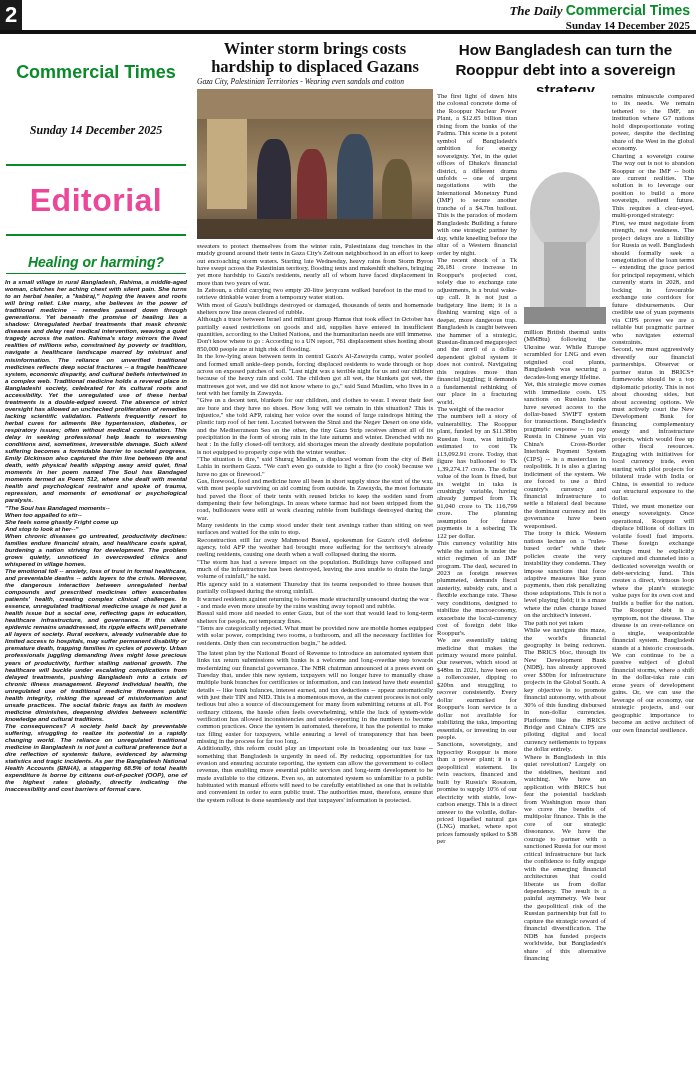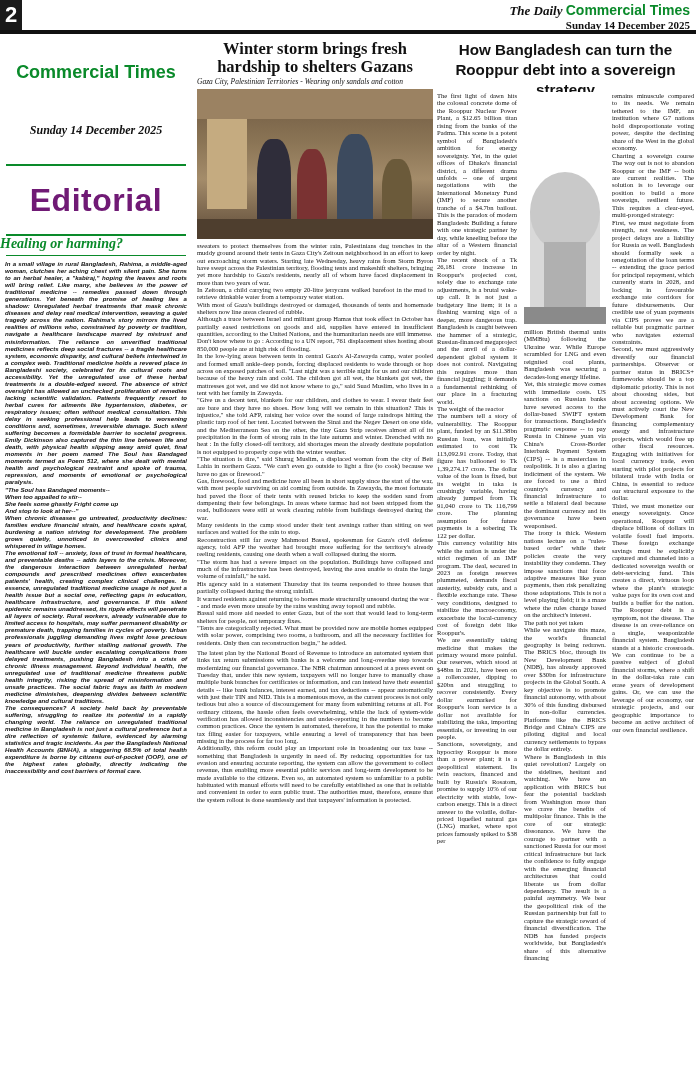--- a/index.html
+++ b/index.html
@@ -13,22 +13,22 @@
   .masthead-right { position: absolute; right: 6px; top: 2px; text-align: right; font-family: "Liberation Serif", serif; margin-left: 32px; }
   .masthead-right .brand { font-size: 13px; font-style: italic; font-weight: bold; }
   .masthead-right .brand .b2 { color: #0a8a2a; font-family: "Liberation Sans", sans-serif; font-style: normal; font-size: 14px; }
   .masthead-right .date { font-size: 11px; font-weight: bold; }
 
   
   .left-col { position: absolute; left: 0; top: 40px; width: 192px; bottom: 0; background: #fff; }
   .left-logo { margin-top: 22px; text-align: center; font-family: "Liberation Sans", sans-serif; font-weight: bold; font-size: 18px; color: #0a8a2a; }
   .left-date { margin-top: 40px; text-align: center; font-family: "Liberation Serif", serif; font-size: 12px; font-weight: bold; font-style: italic; }
   .editorial-box { margin: 26px 6px 0; height: 72px; border-top: 2px solid #0a8a2a; border-bottom: 2px solid #0a8a2a; display: flex; align-items: center; justify-content: center; }
-  .editorial-title { font-family: "Liberation Sans", sans-serif; font-weight: bold; font-size: 32px; color: #701a75; letter-spacing: 0.5px; }
-  .left-head { text-align: left; font-family: Liberation Serif, serif; font-weight: bold; font-style: italic; font-size: 14px; color: #0a8a2a; }
+  .editorial-title { font-family: "Liberation Sans", sans-serif; font-weight: bold; font-size: 32px; color: #ec4899; letter-spacing: 0.5px; }
+  .left-head { margin-top: 18px; text-align: center; font-family: Liberation Sans, sans-serif; font-weight: bold; font-style: italic; font-size: 14px; color: #0a8a2a; }
   .left-rule { margin: 3px 6px 4px; border-top: 1.5px solid #0a8a2a; }
   .left-body { padding: 0 5px; font-family: "Liberation Sans", sans-serif; font-size: 6.1px; line-height: 7.05px; font-weight: bold; font-style: italic; text-align: justify; }
   .left-body p { margin-bottom: 0; }
 
   
   .center-col { position: absolute; left: 197px; top: 40px; width: 236px; bottom: 0; }
   .h-winter { text-align: center; font-family: "Liberation Serif", serif; font-weight: bold; font-size: 16.5px; line-height: 18px; }
   .kicker { font-size: 7.5px; font-style: italic; margin-top: 1px; }
   .photo { margin-top: 3px; height: 150px; position: relative; overflow: hidden;
     background: linear-gradient(180deg, #6e5840 0%, #8a7455 35%, #a48c6a 60%, #5d4a38 100%); }
@@ -75,22 +75,22 @@
     <p>When too appalled to stir--</p>
     <p>She feels some ghastly Fright come up</p>
     <p>And stop to look at her--"</p>
     <p>When chronic diseases go untreated, productivity declines: families endure financial strain, and healthcare costs spiral, burdening a nation striving for development. The problem grows quietly, unnoticed in overcrowded clinics and whispered in village homes.</p>
     <p>The emotional toll -- anxiety, loss of trust in formal healthcare, and preventable deaths -- adds layers to the crisis. Moreover, the dangerous interaction between unregulated herbal compounds and prescribed medicines often exacerbates patients' health, creating complex clinical challenges. In essence, unregulated traditional medicine usage is not just a health issue but a social one, reflecting gaps in education, healthcare infrastructure, and governance. If this silent epidemic remains unaddressed, its ripple effects will penetrate all layers of society. Rural workers, already vulnerable due to limited access to hospitals, may suffer permanent disability or premature death, trapping families in cycles of poverty. Urban professionals juggling demanding lives might lose precious years of productivity, further stalling national growth. The healthcare will buckle under escalating complications from delayed treatments, pushing Bangladesh into a crisis of chronic illness management. Beyond individual health, the unregulated use of traditional medicine threatens public health integrity, risking the spread of misinformation and unsafe practices. The social fabric frays as faith in modern medicine diminishes, deepening divides between scientific knowledge and cultural traditions.</p>
     <p>The consequences? A society held back by preventable suffering, struggling to realize its potential in a rapidly changing world. The reliance on unregulated traditional medicine in Bangladesh is not just a cultural preference but a dire reflection of systemic failure, evidenced by alarming statistics and tragic incidents. As per the Bangladesh National Health Accounts (BNHA), a staggering 68.5% of total health expenditure is borne by citizens out-of-pocket (OOP), one of the highest rates globally, directly indicating the inaccessibility and cost barriers of formal care.</p>
   </div>
 </div>
 
 <div class="center-col">
-  <div class="h-winter">Winter storm brings fresh hardship to shelters Gazans</div>
-  <div class="kicker">Gaza City, Palestinian Territories - Wearing only sandals and cotton</div>
+  <div class="h-winter">Winter storm brings costs hardship to displaced Gazans</div>
+  <div class="kicker">Gaza City, Palestinian Territories - Wearing even sandals and cotton</div>
   <div class="photo" title="Displaced Palestinian family sitting inside a tent">
     <div class="tent" style="left:0;top:0;width:236px;height:30px;background:#9b8262;"></div>
     <div class="tent" style="left:10px;top:30px;width:40px;height:90px;background:#c5ab80;"></div>
     <div class="fig" style="left:60px;top:50px;width:34px;height:90px;background:#2f2d3a;"></div>
     <div class="fig" style="left:100px;top:60px;width:30px;height:80px;background:#7a3232;"></div>
     <div class="fig" style="left:140px;top:45px;width:36px;height:95px;background:#3c4a5e;"></div>
     <div class="fig" style="left:185px;top:70px;width:30px;height:70px;background:#6b5a3a;"></div>
     <div class="tent" style="left:0;top:130px;width:236px;height:20px;background:#4e3e2e;"></div>
   </div>
   <div class="center-body">

